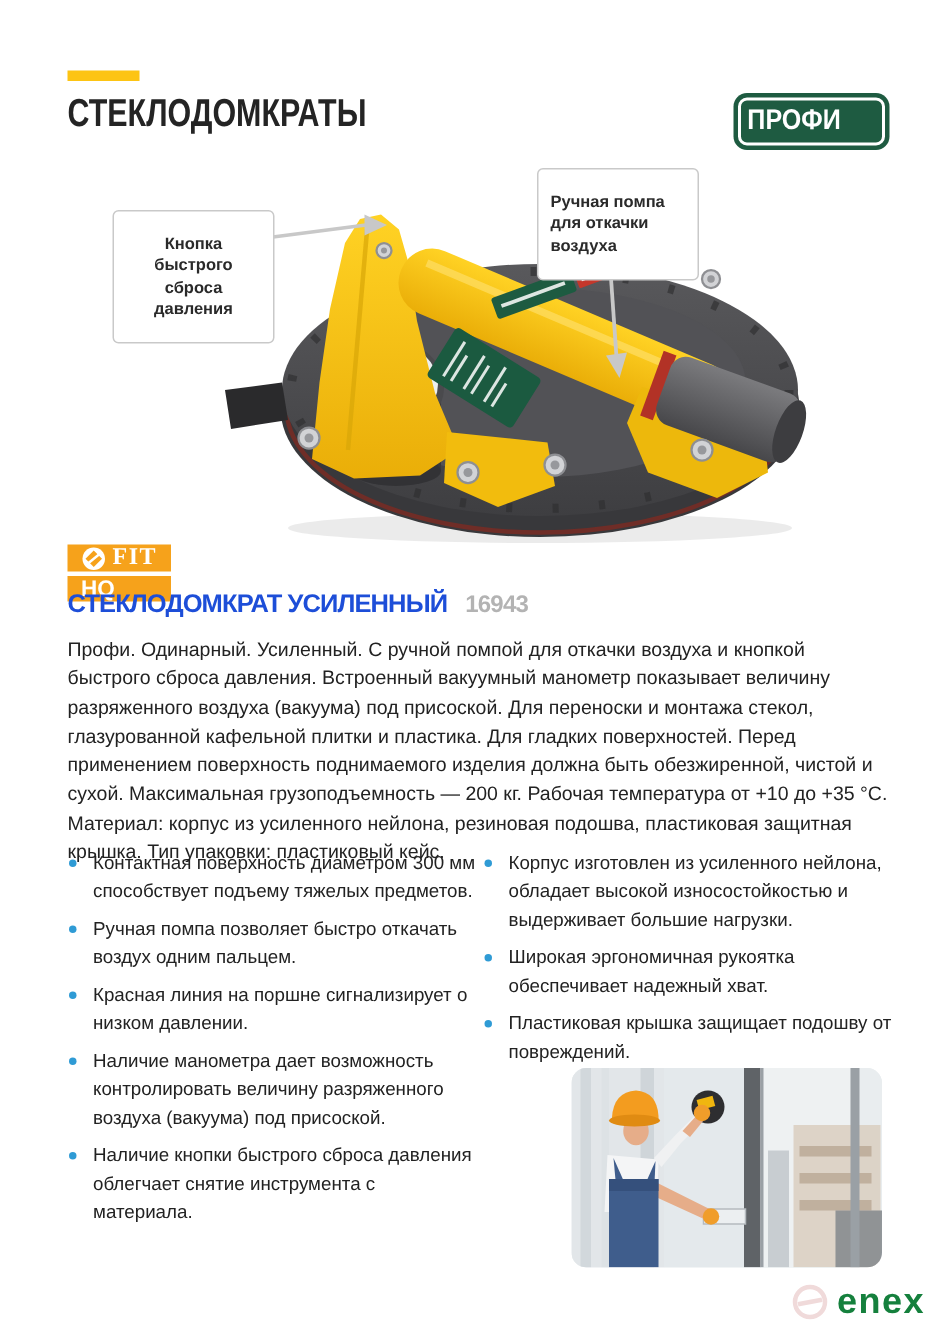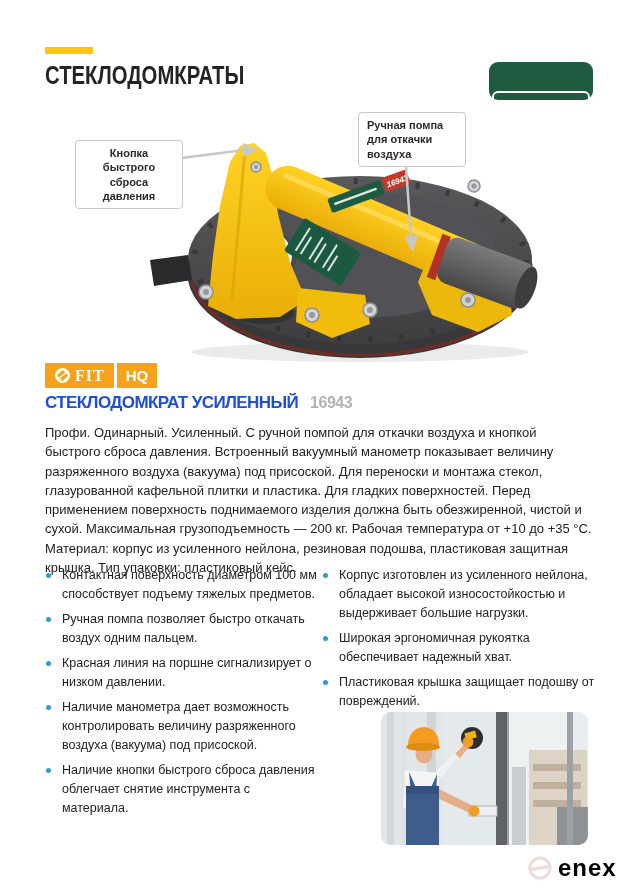--- a/index.html
+++ b/index.html
@@ -16,31 +16,31 @@
   .page-title{
     position:absolute;left:45px;top:60px;font-size:26px;font-weight:bold;color:#242424;
     letter-spacing:0;transform:scaleX(0.78);transform-origin:left top;white-space:nowrap;
   }
   .badge{
     position:absolute;left:489px;top:62px;width:104px;height:38px;background:var(--badge-green);
     border-radius:9px;padding:3px;
   }
   .badge-inner{
     width:100%;height:100%;border:2px solid #fff;border-radius:6px;display:flex;
-    align-items:center;justify-content:center;color:#fff;font-weight:bold;font-size:19px;margin-top:26px;
+    align-items:center;color:#fff;font-weight:bold;font-size:19px;
   }
   .badge-inner span{transform:scaleX(0.88);white-space:nowrap;}
   .figure-svg{position:absolute;left:60px;top:110px;width:540px;height:265px;}
   .callout{
     position:absolute;background:#fff;border:1px solid #c9c9c9;border-radius:4px;
-    padding:5px 8px;font-size:11px;font-weight:bold;line-height:1.3;color:#2a2a2a;z-index:3;
+    padding:15px 8px;font-size:11px;font-weight:bold;line-height:1.3;color:#2a2a2a;z-index:3;
   }
   .callout-left{left:75px;top:140px;width:108px;text-align:center;}
   .callout-right{left:358px;top:112px;width:108px;}
-  .brand-row{position:absolute;left:45px;top:363px;display:flex;gap:3px;height:25px;}
+  .brand-row{position:absolute;left:45px;top:363px;display:flex;gap:3px;height:25px;flex-direction:column;}
   .brand-box{background:var(--brand-orange);display:flex;align-items:center;padding:0 9px;color:#fff;font-weight:bold;}
   .brand-fit{gap:4px;font-family:"Liberation Serif","DejaVu Serif",serif;font-size:16px;letter-spacing:1px;}
   .brand-hq{font-size:15px;}
   .fit-icon{display:block;}
   .product-name-row{position:absolute;left:45px;top:393px;display:flex;align-items:baseline;gap:12px;}
   .product-name{font-size:17px;font-weight:bold;color:#1d4ed8;letter-spacing:-0.6px;}
   .product-sku{font-size:16px;font-weight:bold;color:var(--sku-gray);letter-spacing:-0.5px;}
   .product-description{
     position:absolute;left:45px;top:423px;width:548px;font-size:13px;line-height:19.3px;color:#222;
   }
@@ -56,21 +56,21 @@
   .features-right{left:322px;width:274px;}
   .photo{
     position:absolute;left:381px;top:712px;width:207px;height:133px;border-radius:10px;
     overflow:hidden;background:#e9edef;
   }
   .photo svg{display:block;}
   .watermark{
     position:absolute;left:527px;top:855px;display:flex;align-items:center;gap:5px;
   }
   .watermark-text{
-    font-size:24px;color:#000000;letter-spacing:1px;font-weight:bold;line-height:1;
+    font-size:24px;color:#15803d;letter-spacing:1px;font-weight:bold;line-height:1;
   }
 </style>
 </head>
 <body>
 
 <div class="page">
 
   <div class="accent-bar"></div>
   <h1 class="page-title">СТЕКЛОДОМКРАТЫ</h1>
 
@@ -205,21 +205,21 @@
   </div>
 
   <div class="product-name-row">
     <span class="product-name">СТЕКЛОДОМКРАТ УСИЛЕННЫЙ</span>
     <span class="product-sku">16943</span>
   </div>
 
   <p class="product-description">Профи. Одинарный. Усиленный. С ручной помпой для откачки воздуха и кнопкой быстрого сброса давления. Встроенный вакуумный манометр показывает величину разряженного воздуха (вакуума) под присоской. Для переноски и монтажа стекол, глазурованной кафельной плитки и пластика. Для гладких поверхностей. Перед применением поверхность поднимаемого изделия должна быть обезжиренной, чистой и сухой. Максимальная грузоподъемность — 200 кг. Рабочая температура от +10 до +35 °C. Материал: корпус из усиленного нейлона, резиновая подошва, пластиковая защитная крышка. Тип упаковки: пластиковый кейс.</p>
 
   <ul class="features features-left">
-    <li>Контактная поверхность диаметром 100 мм способствует подъему тяжелых предметов.</li>
+    <li>Контактная поверхность диаметром 300 мм способствует подъему тяжелых предметов.</li>
     <li>Ручная помпа позволяет быстро откачать воздух одним пальцем.</li>
     <li>Красная линия на поршне сигнализирует о низком давлении.</li>
     <li>Наличие манометра дает возможность контролировать величину разряженного воздуха (вакуума) под присоской.</li>
     <li>Наличие кнопки быстрого сброса давления облегчает снятие инструмента с материала.</li>
   </ul>
   <ul class="features features-right">
     <li>Корпус изготовлен из усиленного нейлона, обладает высокой износостойкостью и выдерживает большие нагрузки.</li>
     <li>Широкая эргономичная рукоятка обеспечива­ет надежный хват.</li>
     <li>Пластиковая крышка защищает подошву от повреждений.</li>
   </ul>

